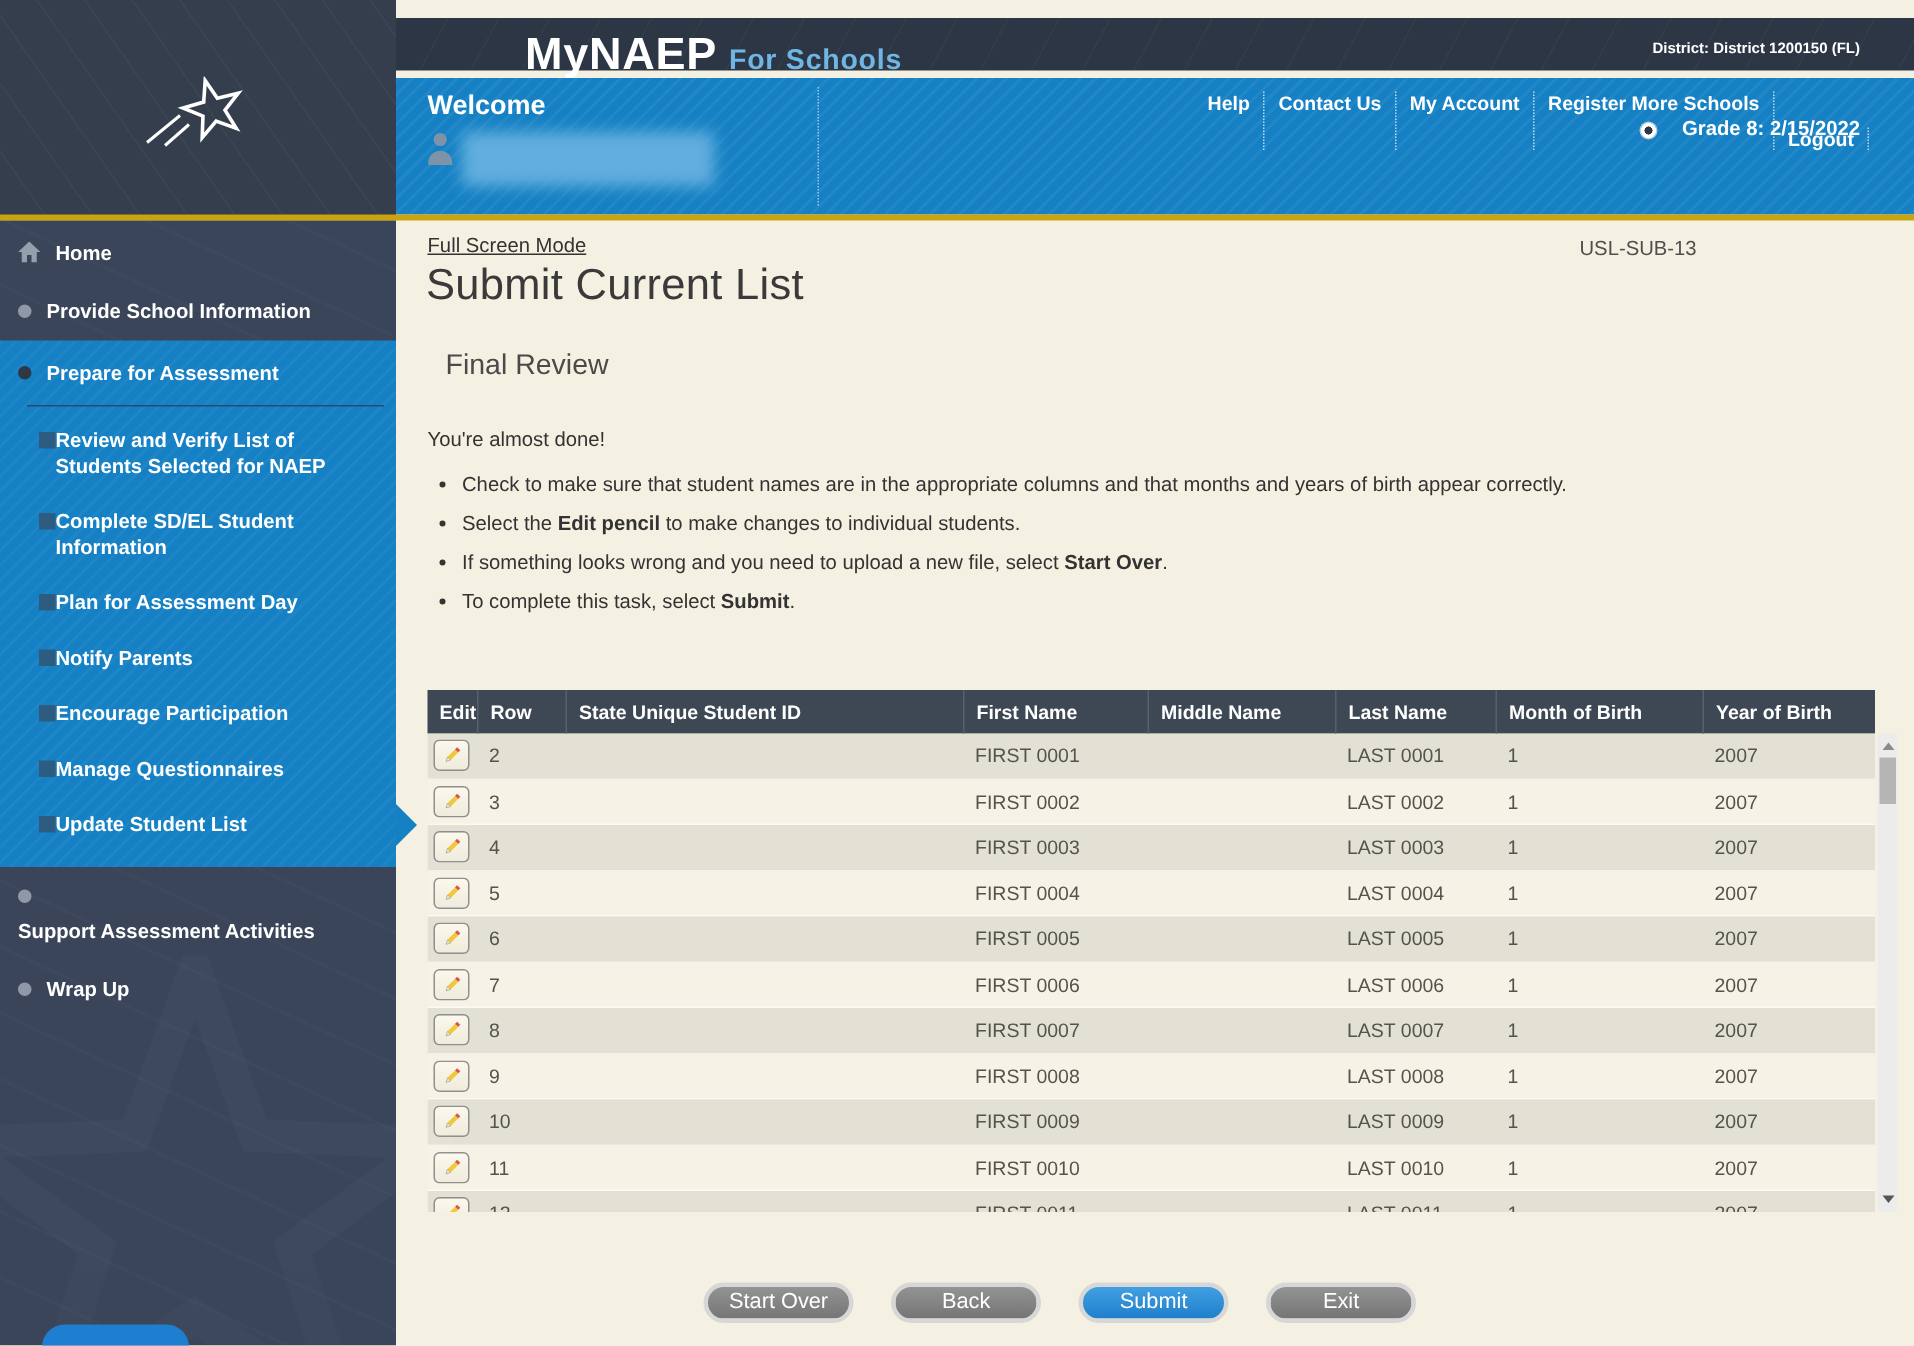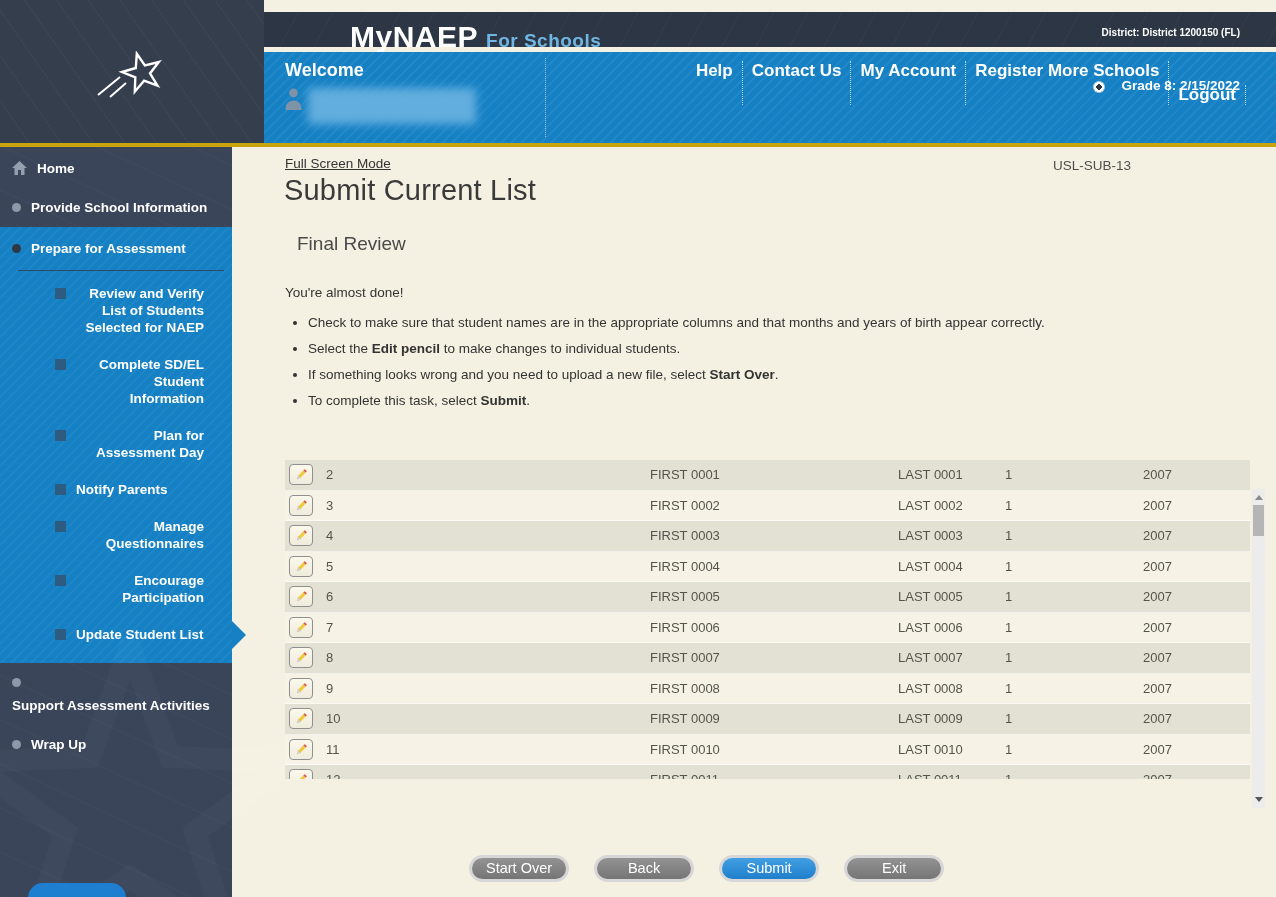--- a/index.html
+++ b/index.html
@@ -23,43 +23,43 @@
   .brand-suffix { color:#6fb6e4; font-size:19px; font-weight:bold; margin-left:8px; }
   .district { position:absolute; right:36px; top:15px; color:#fff; font-size:10px; font-weight:bold; }
 
   .welcome-band { position:absolute; left:264px; top:52px; right:0; height:91px; background:#1581c4;
     background-image:repeating-linear-gradient(135deg, rgba(255,255,255,0.05) 0 2px, transparent 2px 7px); }
   .welcome-title { position:absolute; left:21px; top:8px; color:#fff; font-size:18px; font-weight:bold; }
   .welcome-user { position:absolute; left:21px; top:36px; display:flex; align-items:flex-start; gap:6px; }
   .redacted-name { width:168px; height:36px; background:#62aede; border-radius:2px; filter:blur(5px); }
   .band-divider { position:absolute; left:281px; top:6px; bottom:6px; border-left:1px dotted rgba(255,255,255,0.55); }
   .nav-links { position:absolute; right:30px; top:9px; display:flex; }
-  .nav-link { color:#fff; font-size:17px; font-weight:bold; padding:0 9px; border-right:1px dotted rgba(255,255,255,0.7); cursor:pointer; }
+  .nav-link { color:#fff; font-size:13px; font-weight:bold; padding:0 9px; border-right:1px dotted rgba(255,255,255,0.7); cursor:pointer; }
   .nav-link:last-child { border-right:1px dotted rgba(255,255,255,0.7); padding-right:9px;margin-top:24px; }
   .grade-row { position:absolute; right:36px; top:26px; display:flex; align-items:flex-end; gap:16px; }
   .grade-icon { width:12px; height:12px; border-radius:50%;
     background:radial-gradient(circle at 50% 50%, #2e3845 0 2.6px, #ffffff 2.8px 5px, #b9cfdd 5px 6px); }
   .grade-text { color:#fff; font-size:13.5px; font-weight:bold; }
 
   .gold-line { position:absolute; left:0; top:143px; width:1276px; height:4px; background:#c9a40f; z-index:4; }
 
   
-  .sidebar { position:absolute; left:0; top:147px; width:232px; bottom:0; background:#3b4559;
+  .sidebar { position:absolute; left:0; top:147px; width:264px; bottom:0; background:#3b4559;
     background-image:repeating-linear-gradient(25deg, rgba(255,255,255,0.015) 0 2px, transparent 2px 40px);
-    color:#fff; z-index:3;text-align:right; }
+    color:#fff; z-index:3; }
   .side-item { display:flex; align-items:flex-start; gap:10px; padding:11px 12px 11px 12px;
     font-size:13.5px; font-weight:bold; line-height:17px; cursor:pointer; }
   .bullet-circle { width:9px; height:9px; border-radius:50%; background:#8f98a6; flex:0 0 auto; margin-top:4px; }
   .bullet-circle.dark { background:#2e3845; }
   .bullet-square { width:11px; height:11px; background:#2d5c80; flex:0 0 auto; margin-top:3px; }
   .active-group { background:#1581c4; padding-bottom:10px;
     background-image:repeating-linear-gradient(135deg, rgba(255,255,255,0.04) 0 2px, transparent 2px 7px); }
   .group-divider { border-bottom:1px solid #2c4b68; margin:2px 8px 4px 18px; }
-  .sub-item { display:flex; align-items:flex-start; gap:10px; padding:10px 28px 10px 26px;
-    font-size:13.5px; font-weight:bold; line-height:17px; position:relative; cursor:pointer;margin-left:29px; }
+  .sub-item { display:flex; align-items:flex-start; gap:0; padding:10px 28px 10px 26px;
+    font-size:13.5px; font-weight:bold; line-height:17px; position:relative; cursor:pointer; }
   .sel-arrow { position:absolute; right:-14px; top:50%; transform:translateY(-50%);
     width:0; height:0; border-left:14px solid #1581c4; border-top:14px solid transparent; border-bottom:14px solid transparent; }
   .side-watermark { position:absolute; left:-40px; bottom:-60px; opacity:0.45; pointer-events:none; }
   .chat-stub { position:absolute; left:28px; bottom:-16px; width:98px; height:30px; background:#1e7fd0; border-radius:15px; cursor:pointer; }
 
   
   .content { position:absolute; left:264px; top:147px; right:0; bottom:0; background:#f5f1e2; }
   .fullscreen-link { position:absolute; left:21px; top:9px; font-size:13.5px; color:#333;
     text-decoration:underline; cursor:pointer; }
   .page-code { position:absolute; left:789px; top:11px; font-size:13.5px; color:#4f4f4f; }
@@ -173,25 +173,25 @@
     <div class="sub-item">
       <span class="bullet-square"></span>
       <span>Plan for Assessment Day</span>
     </div>
     <div class="sub-item">
       <span class="bullet-square"></span>
       <span>Notify Parents</span>
     </div>
     <div class="sub-item">
       <span class="bullet-square"></span>
+      <span>Encourage Participation</span>
+    </div>
+    <div class="sub-item">
+      <span class="bullet-square"></span>
       <span>Manage Questionnaires</span>
-    </div>
-    <div class="sub-item">
-      <span class="bullet-square"></span>
-      <span>Encourage Participation</span>
     </div>
     <div class="sub-item">
       <span class="bullet-square"></span>
       <span>Update Student List</span>
       <span class="sel-arrow"></span>
     </div>
   </div>
 
   <div class="side-item" style="padding-top:11px;flex-direction:column;">
     <span class="bullet-circle"></span>
@@ -215,20 +215,30 @@
   <div class="section-title">Final Review</div>
   <div class="intro-text">You're almost done!</div>
   <ul class="instruction-list">
       <li><span>Check to make sure that student names are in the appropriate columns and that months and years of birth appear correctly.</span></li>
       <li><span>Select the </span><span style="font-weight: bold;">Edit pencil</span><span> to make changes to individual students.</span></li>
       <li><span>If something looks wrong and you need to upload a new file, select </span><span style="font-weight: bold;">Start Over</span><span>.</span></li>
       <li><span>To complete this task, select </span><span style="font-weight: bold;">Submit</span><span>.</span></li>
     </ul>
 
   <div class="table-wrap">
+    <div class="t-head">
+      <div class="c-edit">Edit</div>
+      <div class="c-row">Row</div>
+      <div class="c-sid">State Unique Student ID</div>
+      <div class="c-first">First Name</div>
+      <div class="c-mid">Middle Name</div>
+      <div class="c-last">Last Name</div>
+      <div class="c-month">Month of Birth</div>
+      <div class="c-year">Year of Birth</div>
+    </div>
     <div class="t-body">
   <div class="t-row even">
     <div class="c-edit">
       <button class="edit-btn">
         <svg width="13" height="13" viewBox="0 0 13 13">
           <g transform="rotate(45 6.5 6.5)">
             <rect x="5" y="0.4" width="3" height="2.1" fill="#d9554c"></rect>
             <rect x="5" y="2.5" width="3" height="7" fill="#f0c838"></rect>
             <polygon points="5,9.5 8,9.5 6.5,12.3" fill="#efe9d6" stroke="#9b9485" stroke-width="0.4"></polygon>
           </g>

